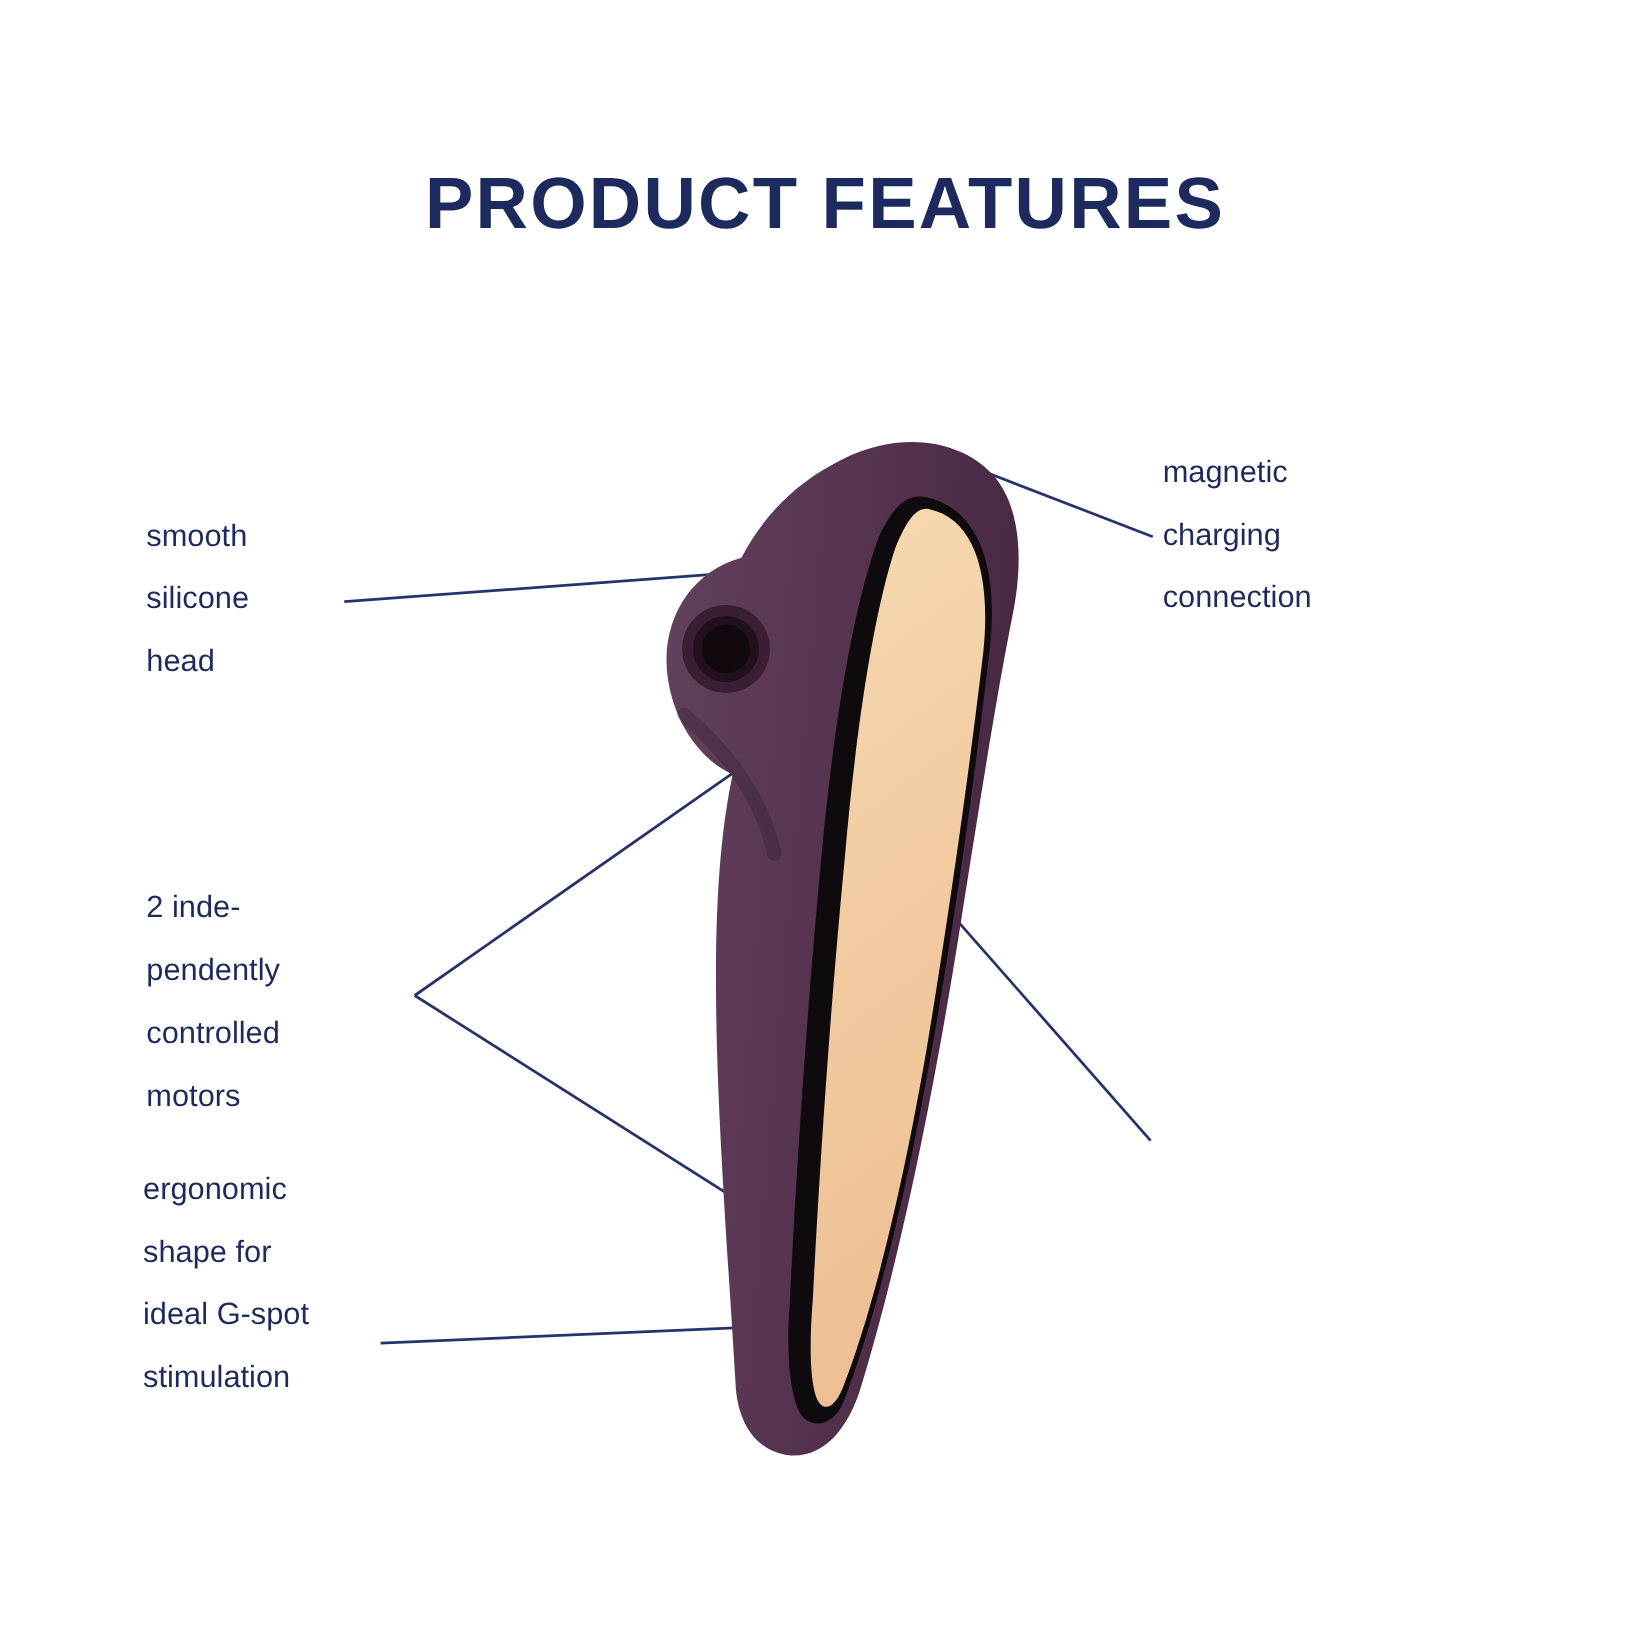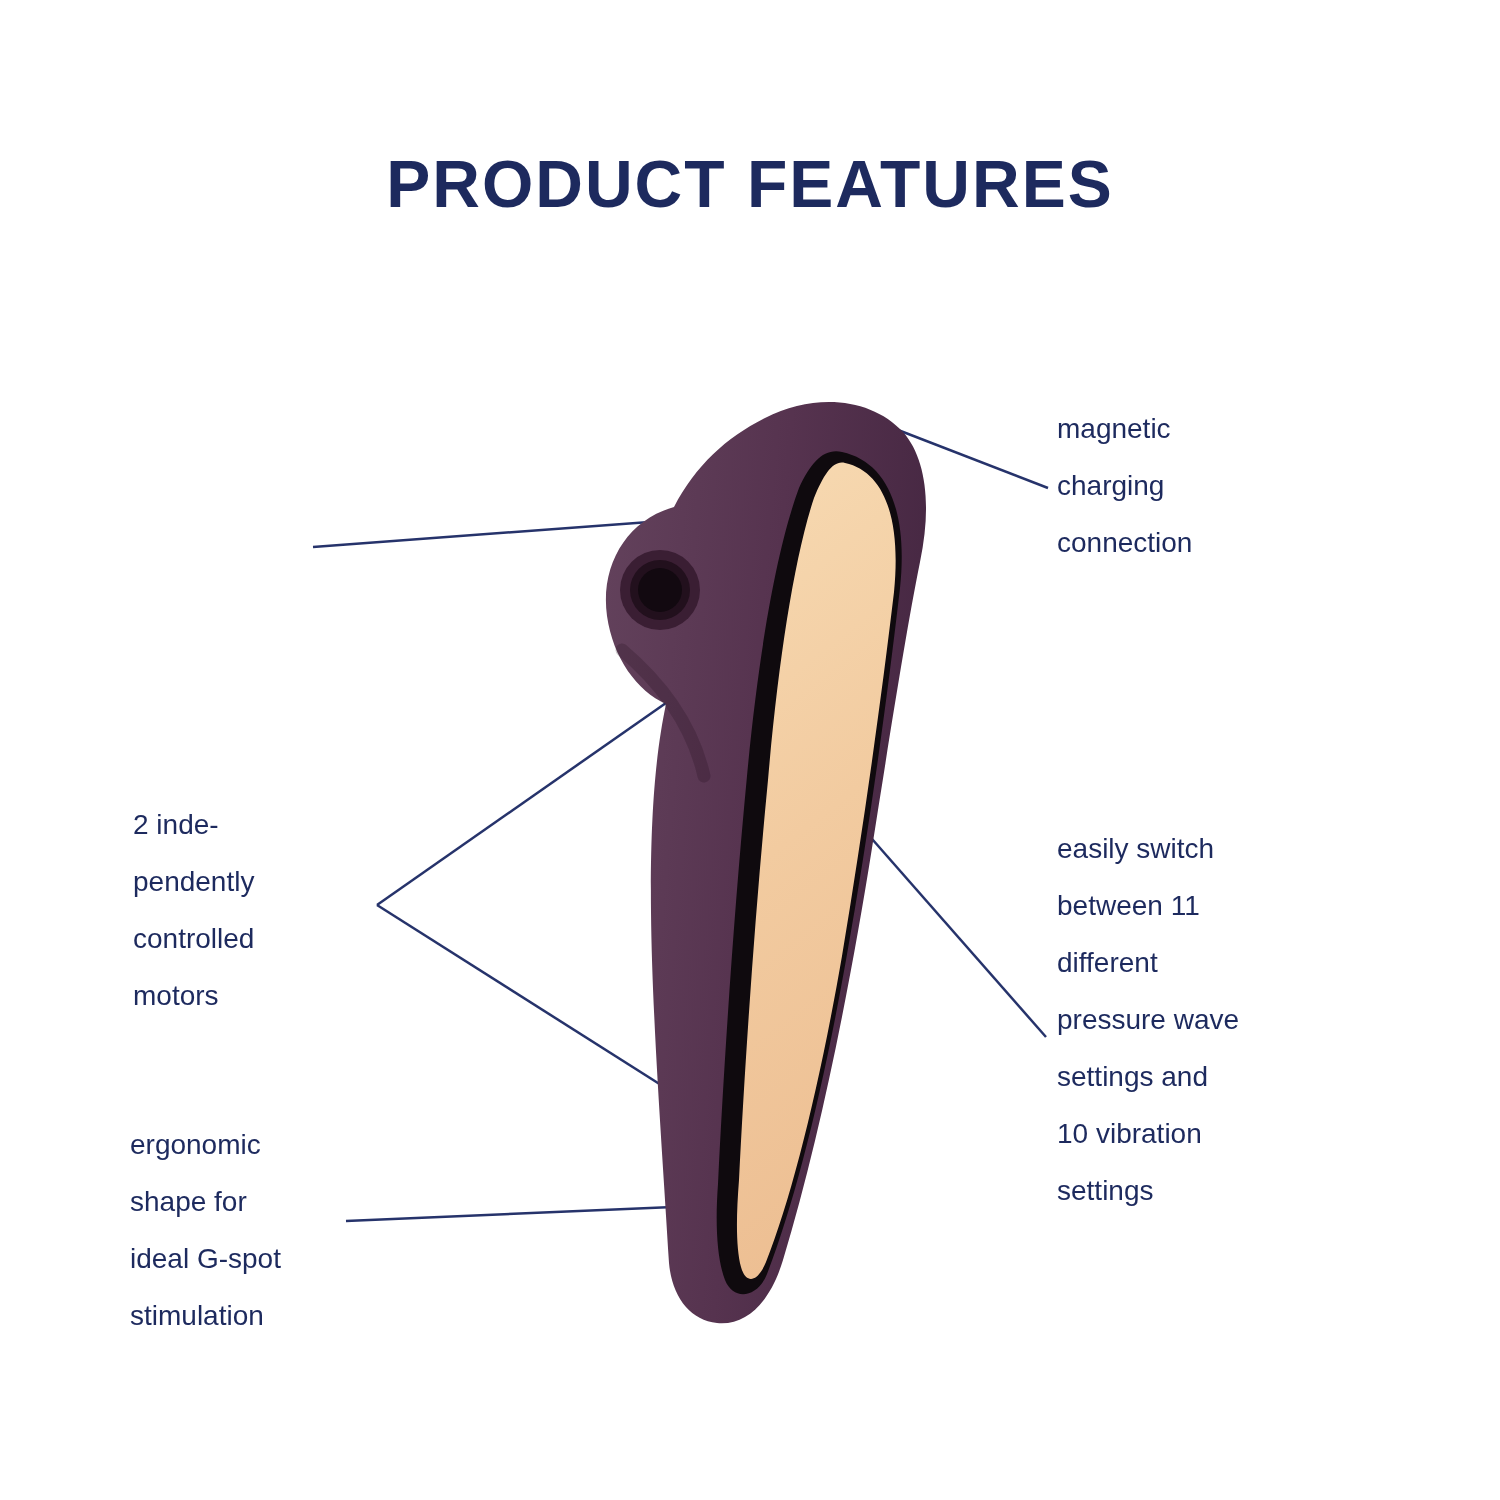--- a/index.html
+++ b/index.html
@@ -29,21 +29,21 @@
     font-size: 28px;
     line-height: 57px;
     font-weight: 400;
     color: var(--text, #1d2a5e);
     white-space: pre-line;
   }
   .label-head       { left: 133px;  top: 458px;  }
   .label-magnetic   { left: 1057px; top: 400px;  }
   .label-motors     { left: 133px;  top: 796px;  }
   .label-switch     { left: 1057px; top: 820px;  }
-  .label-ergonomic  { left: 130px;  top: 1116px; }
+  .label-ergonomic  { left: 130px;  top: 1052px; }
   .art {
     position: absolute;
     left: 0; top: 0;
     width: 1500px; height: 1500px;
   }
 </style>
 </head>
 <body>
 
 <div class="canvas">
@@ -108,36 +108,32 @@
                C 745 1060 755 914 768 780
                C 778 664 794 558 814 498
                C 824 474 833 460 845 463 Z"></path>
 
       <circle cx="660" cy="590" r="40" fill="#3a1e33"></circle>
       <circle cx="660" cy="590" r="30" fill="#22101d"></circle>
       <circle cx="660" cy="590" r="22" style="fill:var(--suction-dark,#120910)"></circle>
     </g>
   </svg>
 
+  <div class="label label-head">smooth
+silicone
+head</div>
 
   <div class="label label-magnetic">magnetic
 charging
 connection</div>
 
   <div class="label label-motors">2 inde-
 pendently
 controlled
 motors</div>
 
-  <div class="label label-switch">easily switch
-between 11
-different
-pressure wave
-settings and
-10 vibration
-settings</div>
 
   <div class="label label-ergonomic">ergonomic
 shape for
 ideal G-spot
 stimulation</div>
 
 </div>
 
 </body></html>

